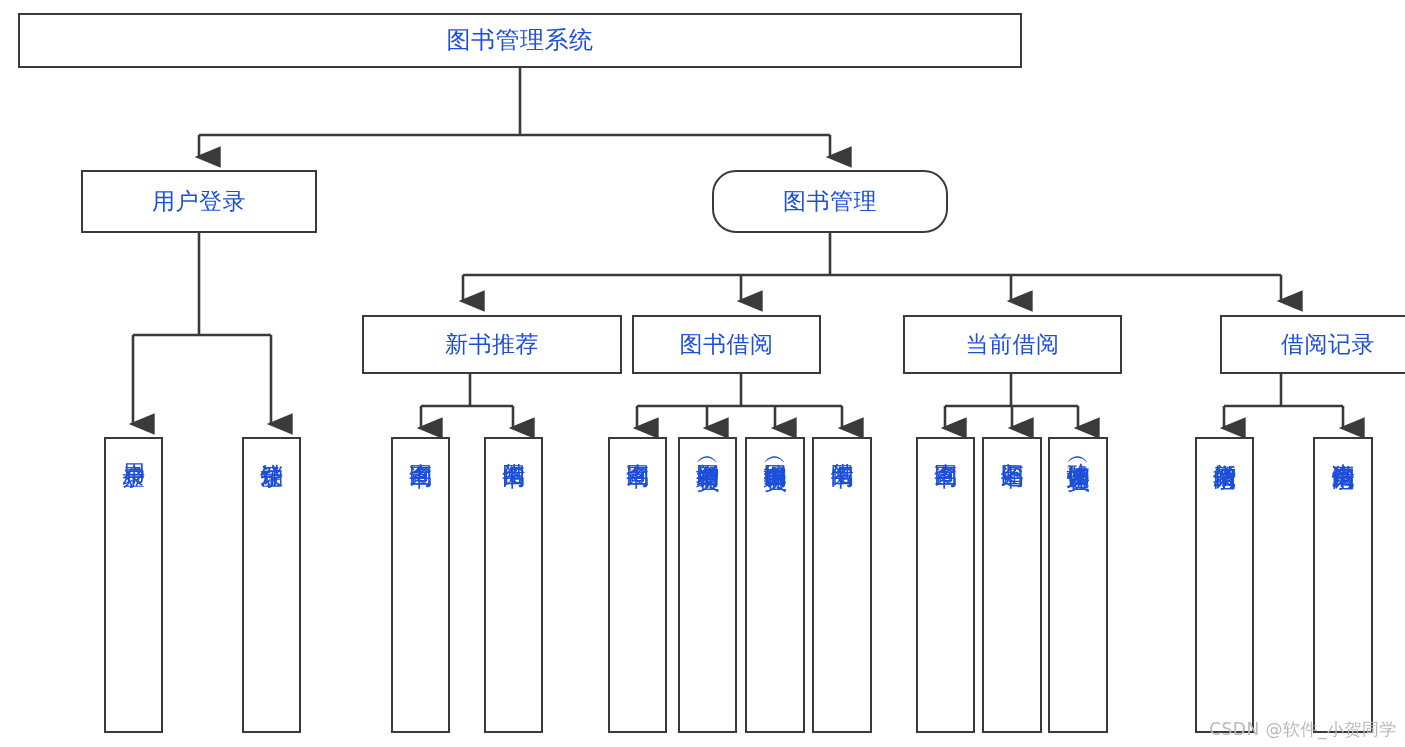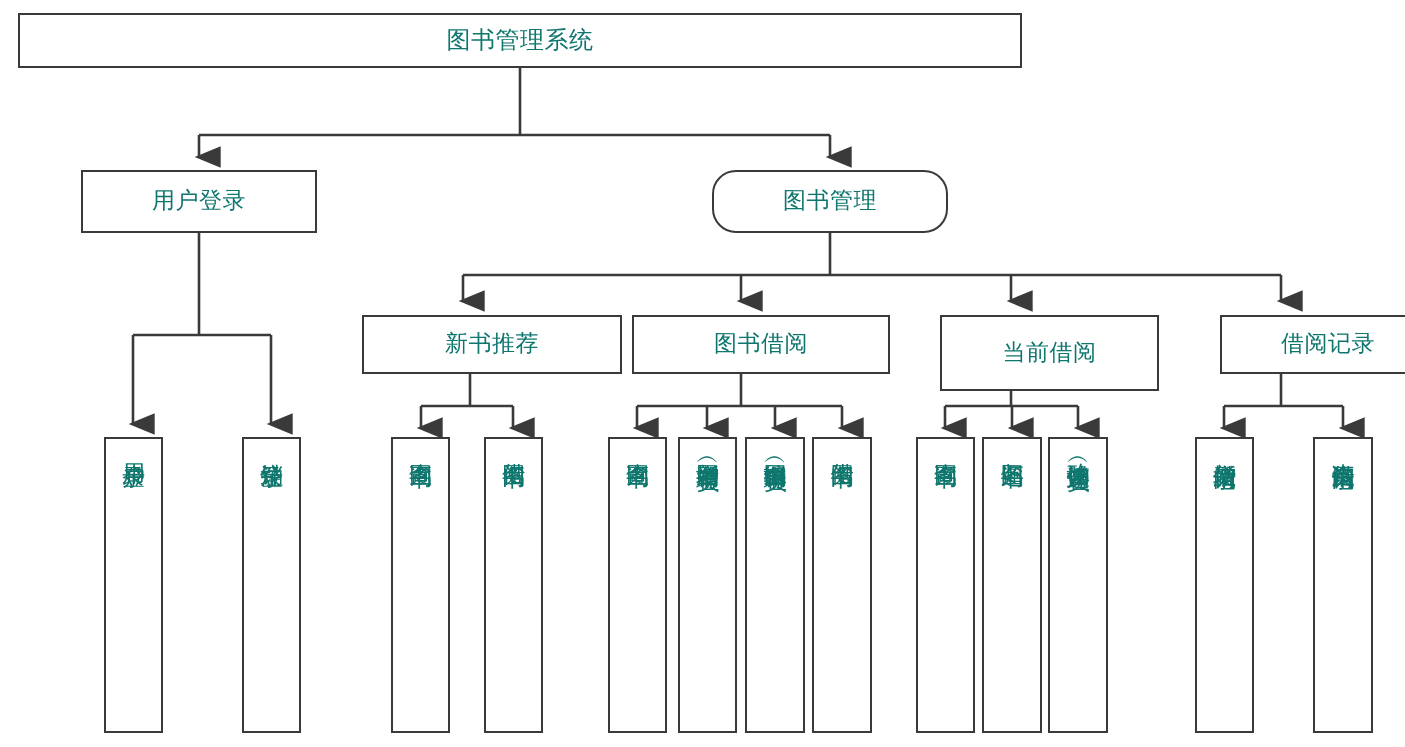--- a/index.html
+++ b/index.html
@@ -25,22 +25,21 @@
     height: 747px;
   }
   .node {
     position: absolute;
     box-sizing: border-box;
     border: 2.5px solid #3a3a3a;
     background: #ffffff;
     display: flex;
     align-items: center;
     justify-content: center;
-    color: #0f766e;
-    font-family: Liberation Serif, serif;
+    color: #1d4ed8;
   }
   .node-label {
     display: block;
     text-align: center;
     line-height: 1.15;
     letter-spacing: 0.5px;
   }
   
   .node.horiz .node-label {
     writing-mode: horizontal-tb;
@@ -136,24 +135,24 @@
   <div class="node horiz" style="left:81px; top:170px; width:236px; height:63px;">
     <span class="node-label">用户登录</span>
   </div>
   <div class="node horiz" style="left:712px; top:170px; width:236px; height:63px;border-radius:24px;">
     <span class="node-label">图书管理</span>
   </div>
 
   <div class="node horiz" style="left:362px; top:315px; width:260px; height:59px;">
     <span class="node-label">新书推荐</span>
   </div>
-  <div class="node horiz" style="left:632px; top:315px; width:258px; height:59px;">
+  <div class="node horiz" style="left:632px; top:315px; width:189px; height:59px;">
     <span class="node-label">图书借阅</span>
   </div>
-  <div class="node horiz" style="left:940px; top:315px; width:219px; height:76px;">
+  <div class="node horiz" style="left:903px; top:315px; width:219px; height:59px;">
     <span class="node-label">当前借阅</span>
   </div>
   <div class="node horiz" style="left:1173px; top:315px; width:216px; height:59px;margin-left:47px;">
     <span class="node-label">借阅记录</span>
   </div>
 
   <div class="node vert" style="left:104px; top:437px; width:59px; height:296px;">
     <span class="node-label">用户登录</span>
   </div>
   <div class="node vert" style="left:242px; top:437px; width:59px; height:296px;">
@@ -190,14 +189,15 @@
     <span class="node-label">确认归还（管理员）</span>
   </div>
 
   <div class="node vert" style="left:1195px; top:437px; width:59px; height:296px;">
     <span class="node-label">新增借阅记录</span>
   </div>
   <div class="node vert" style="left:1313px; top:437px; width:60px; height:296px;">
     <span class="node-label">查询借阅记录</span>
   </div>
 
+  <div id="watermark">CSDN @软件_小贺同学</div>
 
 </div>
 
 </body></html>

